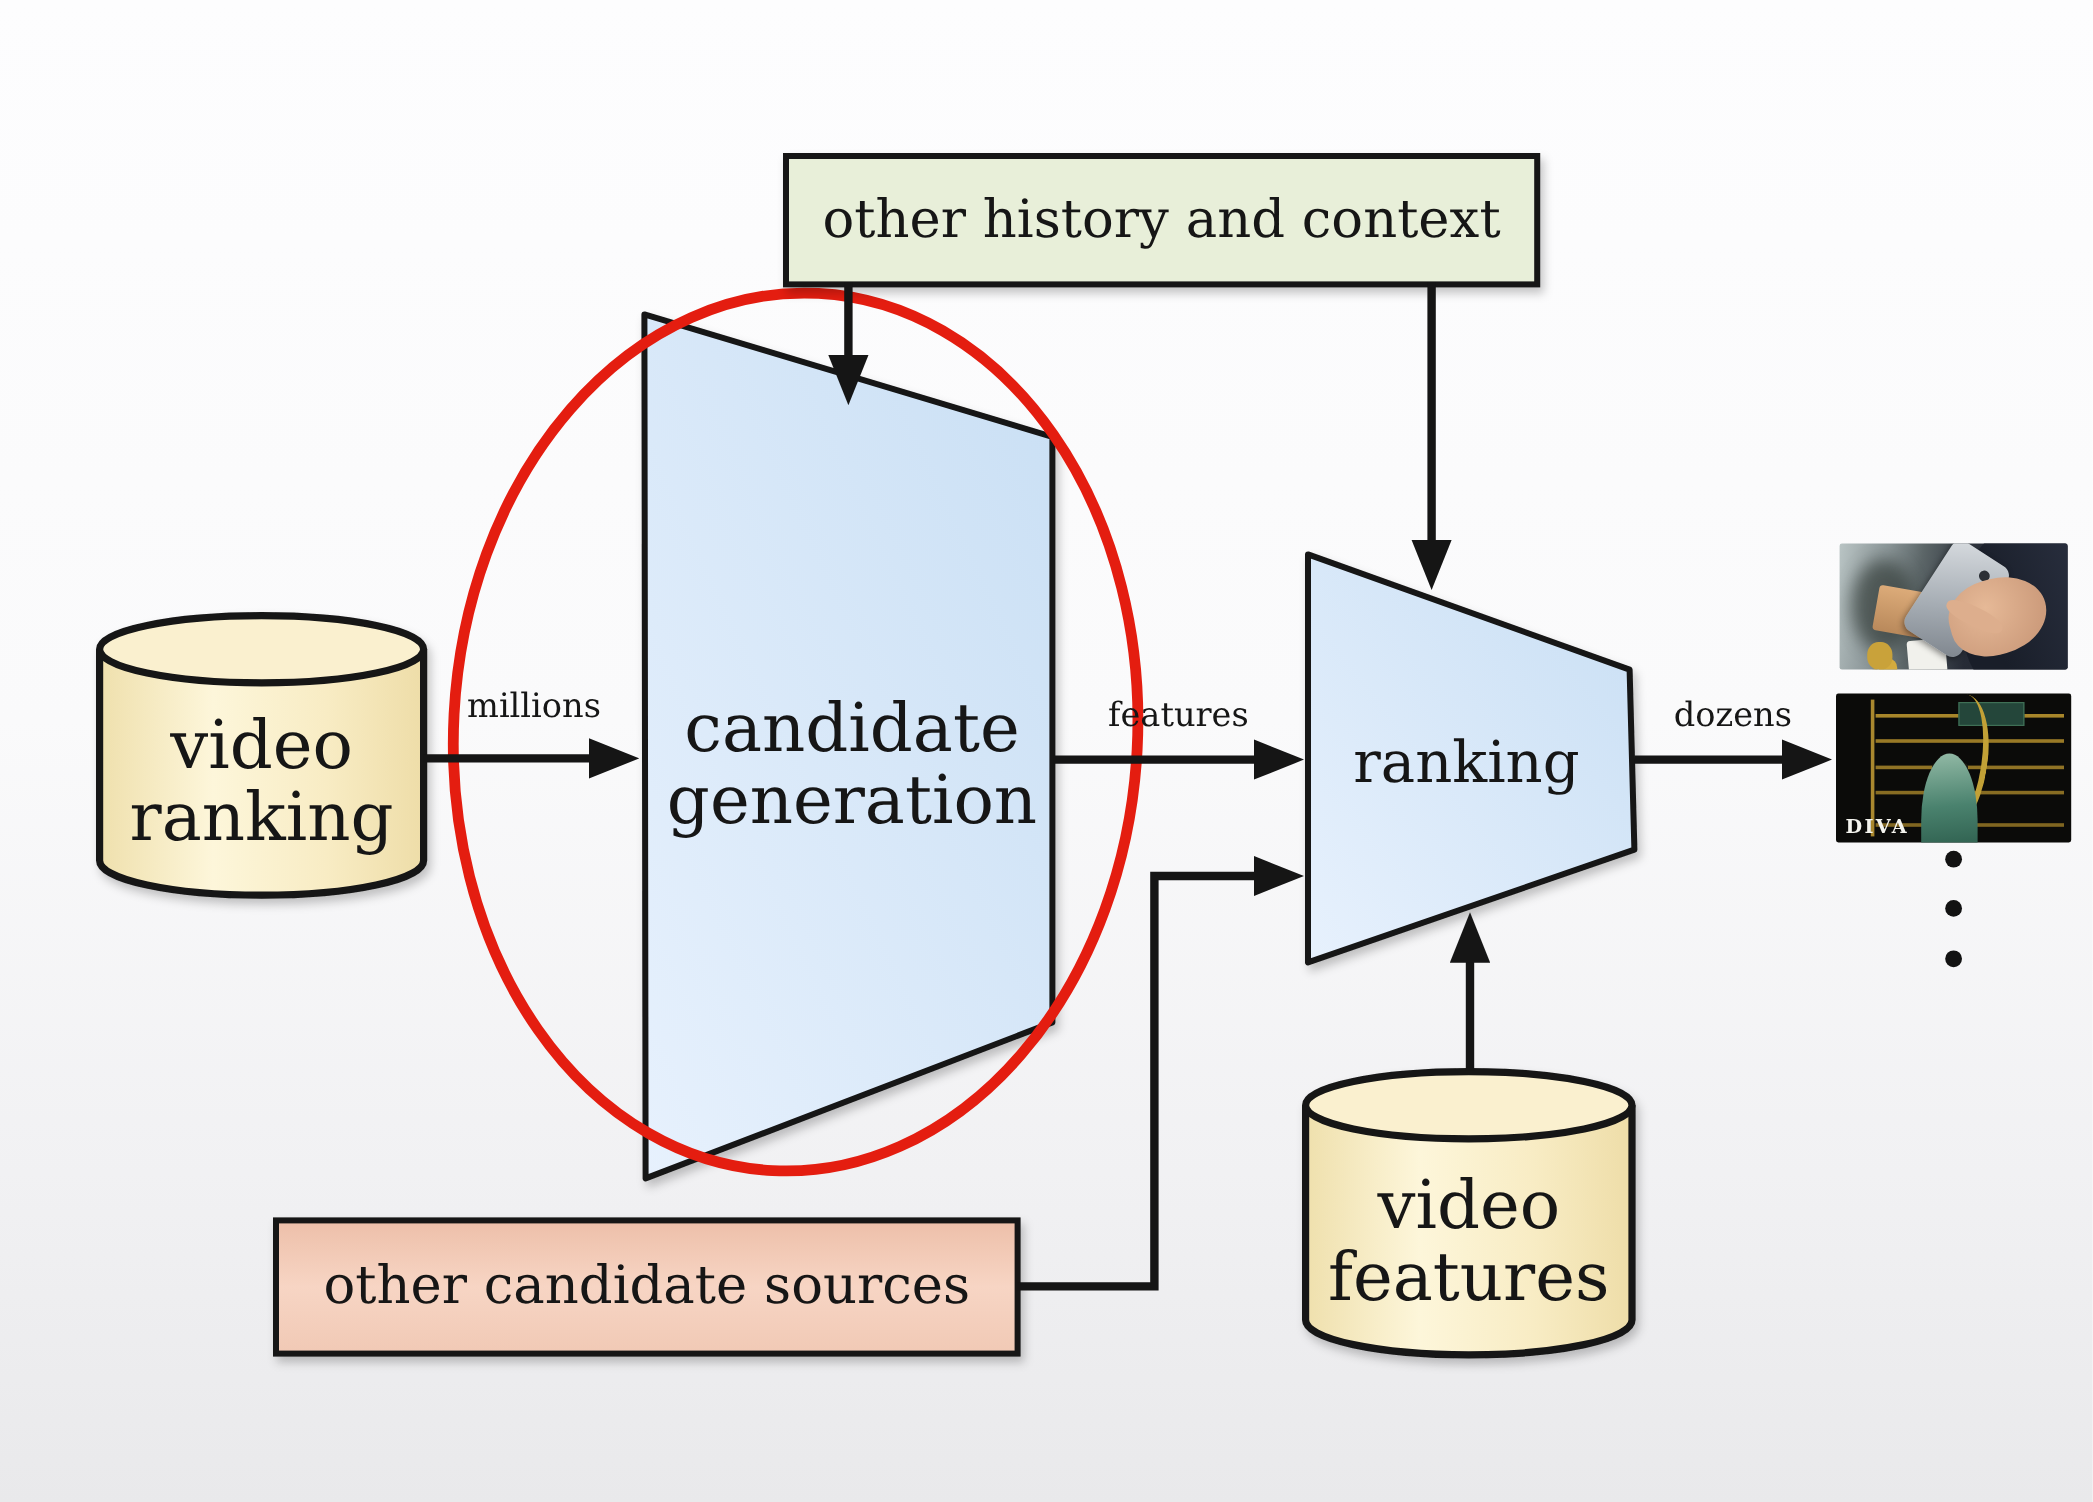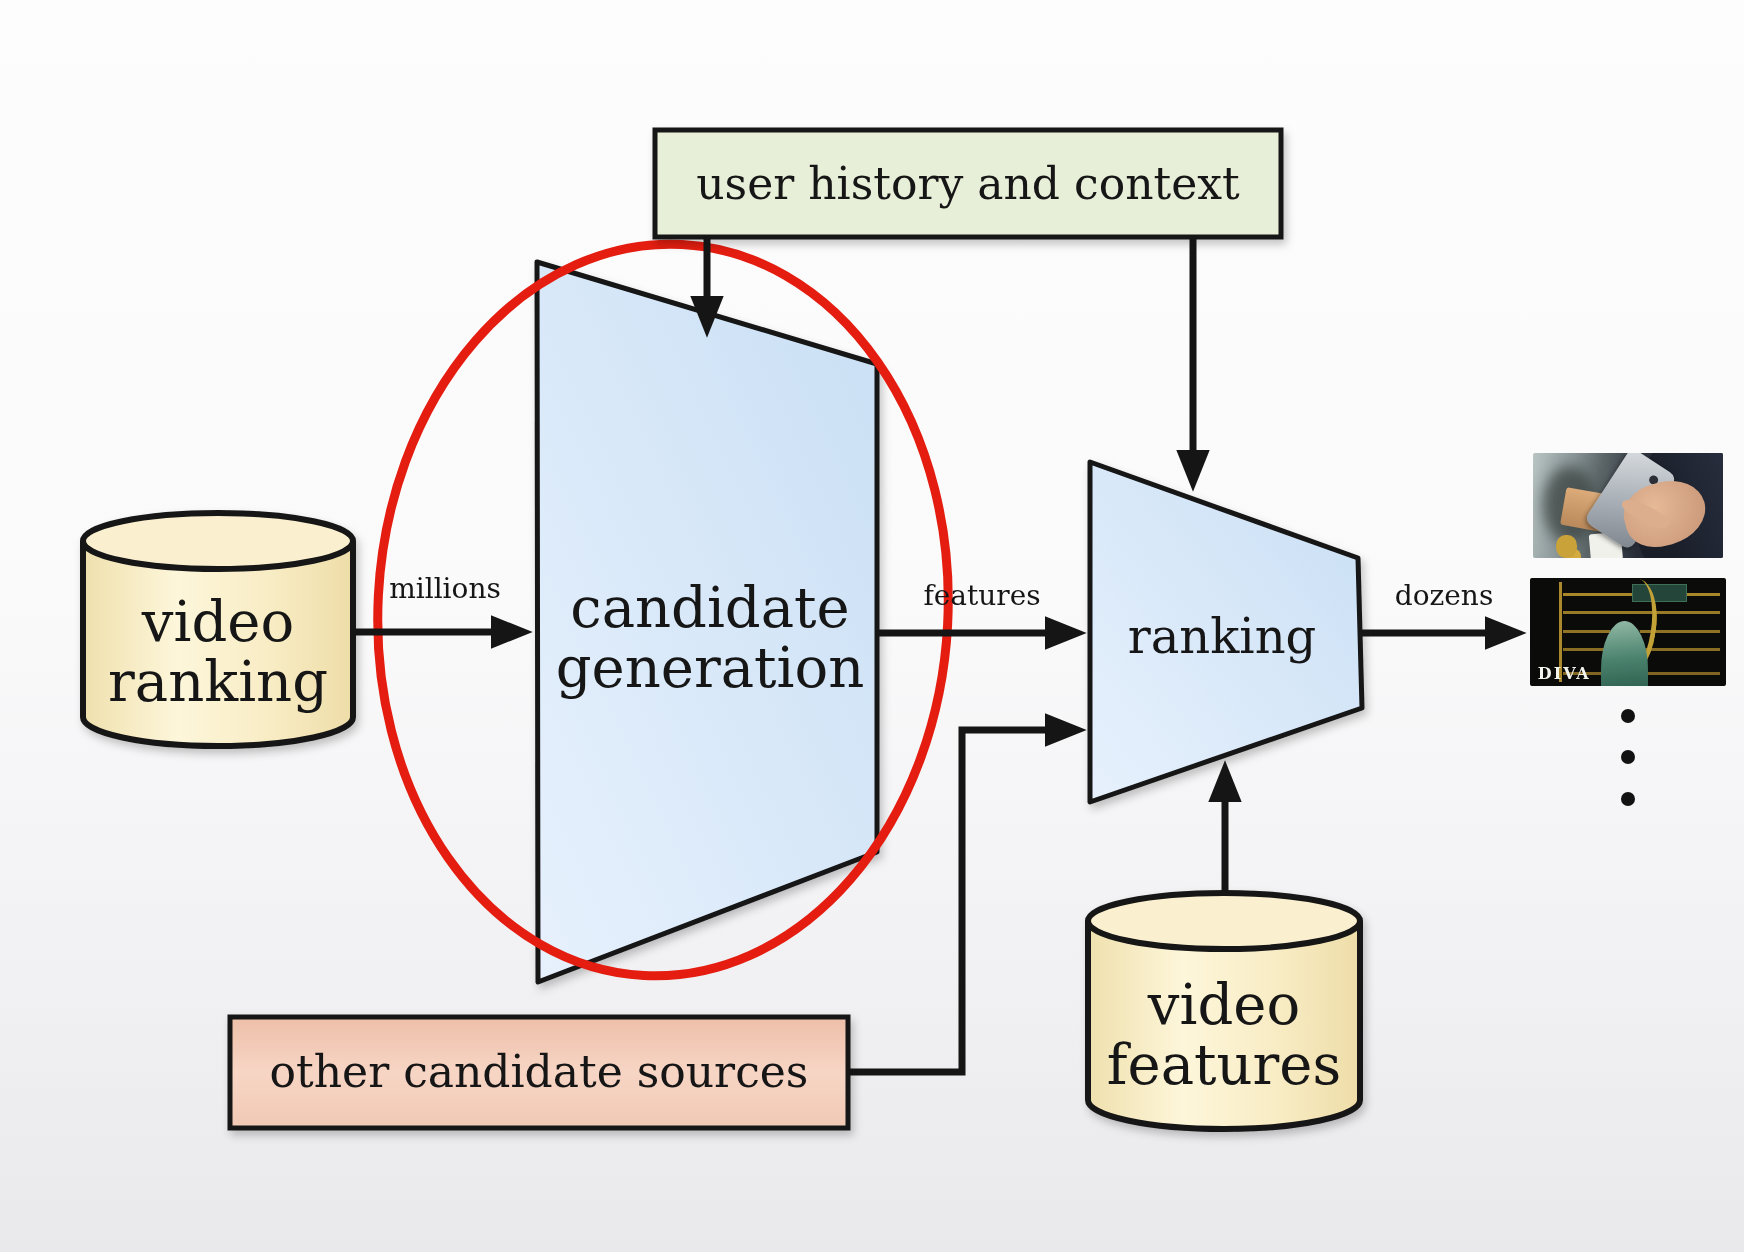--- a/index.html
+++ b/index.html
@@ -33,21 +33,21 @@
            background:linear-gradient(#dcab79,#b9895b);border-radius:3px;transform:rotate(10deg);}
   .t1-hand{position:absolute;right:9%;top:28%;width:43%;height:60%;
            background:radial-gradient(circle at 40% 35%,#e6b997,#cd9c7c 75%);
            border-radius:48% 52% 55% 45%;transform:rotate(-15deg);}
   .t1-thumbfinger{position:absolute;left:46%;top:50%;width:27%;height:15%;
            background:#ddae8d;border-radius:45%;transform:rotate(26deg);}
   .t1-chain{position:absolute;left:12%;bottom:0%;width:11%;height:22%;background:#c9a23a;
            border-radius:45%;box-shadow:7px 11px 0 -3px #d4ab3e,-4px 19px 0 -4px #b8922e;}
   .t1-cup{position:absolute;left:30%;bottom:-6%;width:17%;height:30%;
            background:#f1f1ec;border-radius:3px 3px 7px 7px;transform:rotate(-5deg);}
-  #thumb2{left:1530px;top:578px;width:196px;height:108px;background:#0b0b09;}
+  #thumb2{left:1530px;top:578px;width:196px;height:124px;background:#0b0b09;}
   .t2-vline{position:absolute;left:15%;top:4%;width:3px;height:92%;background:#a9882e;}
   .t2-bar{position:absolute;left:17%;right:3%;height:3px;background:#a8862a;}
   .t2-panel{position:absolute;left:52%;top:6%;width:27%;height:14%;background:#24463a;
             border:1px solid #3f6f55;}
   .t2-bow{position:absolute;left:38%;top:0%;width:24%;height:94%;
             border-right:5px solid #c2a136;border-radius:50%;transform:rotate(9deg);}
   .t2-figure{position:absolute;left:36%;top:40%;width:24%;height:64%;
             background:linear-gradient(175deg,#93baa6,#4a826e 55%,#2e5f4e);
             border-radius:50% 50% 10% 10% / 70% 70% 6% 6%;}
   .t2-face{position:absolute;left:41%;top:47%;width:13%;height:27%;background:#caa27e;
@@ -106,21 +106,21 @@
 
     <line x1="353" y1="632" x2="497" y2="632" stroke="#151515" stroke-width="7" marker-end="url(#ah)"></line>
     <line x1="878" y1="633" x2="1051" y2="633" stroke="#151515" stroke-width="7" marker-end="url(#ah)"></line>
     <line x1="1362" y1="633" x2="1491" y2="633" stroke="#151515" stroke-width="7" marker-end="url(#ah)"></line>
     <line x1="707" y1="235" x2="707" y2="302" stroke="#151515" stroke-width="7" marker-end="url(#ah)"></line>
     <line x1="1193" y1="235" x2="1193" y2="456" stroke="#151515" stroke-width="7" marker-end="url(#ah)"></line>
     <line x1="1225" y1="892" x2="1225" y2="796" stroke="#151515" stroke-width="7" marker-end="url(#ah)"></line>
     <path d="M848,1072 L962,1072 L962,730 L1051,730" fill="none" stroke="#151515" stroke-width="7" marker-end="url(#ah)"></path>
   </svg>
 
-  <div class="label lbl-box" style="left:968px;top:184px;">user history and context</div>
+  <div class="label lbl-box" style="left:968px;top:184px;">other history and context</div>
 
   <div class="label lbl-node twoline" style="left:218px;top:652px;">
     <div>video</div>
     <div>ranking</div>
   </div>
 
   <div class="label lbl-node twoline" style="left:710px;top:638px;">
     <div>candidate</div>
     <div>generation</div>
   </div>

